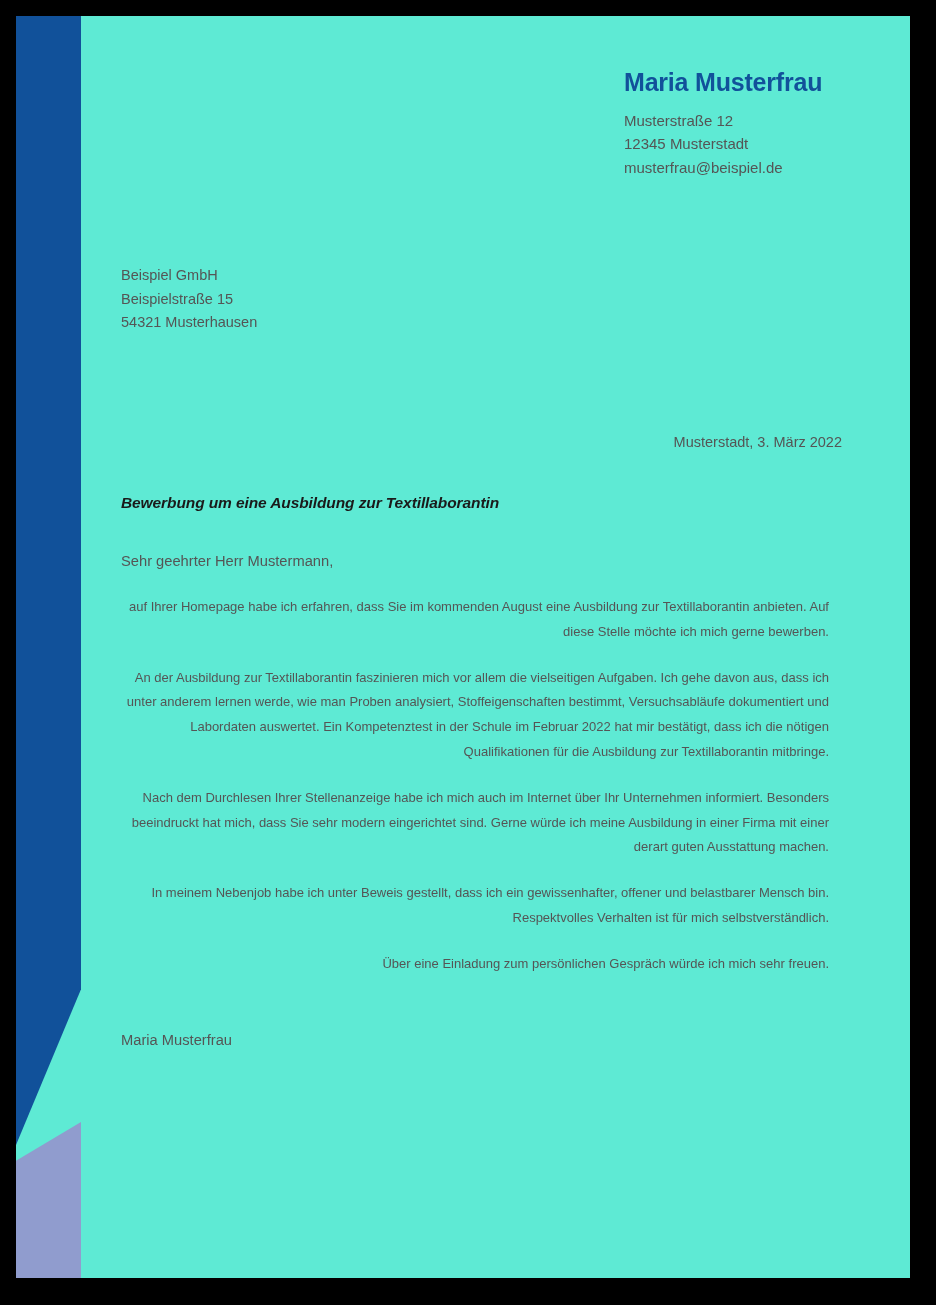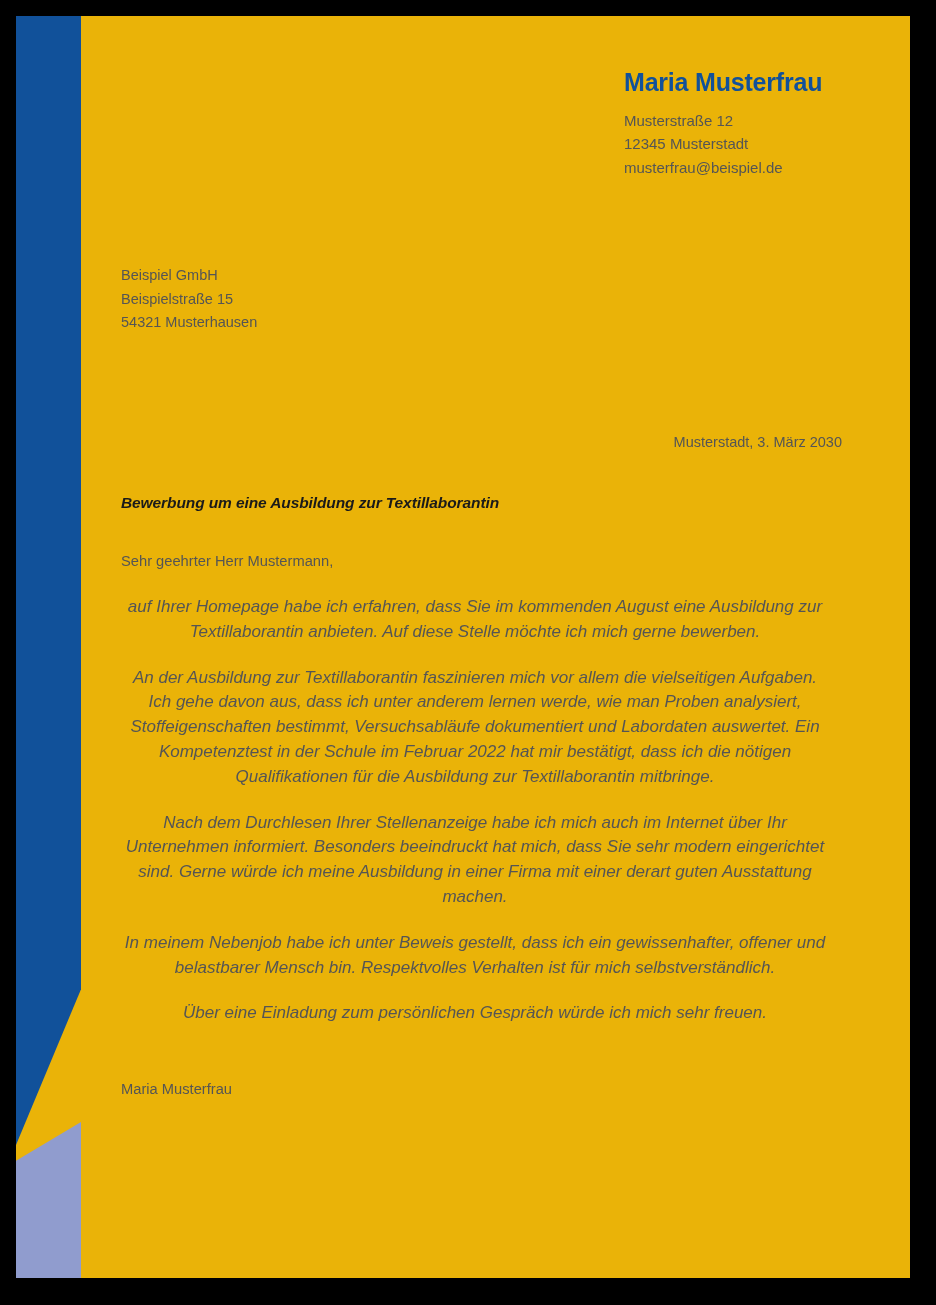--- a/index.html
+++ b/index.html
@@ -15,21 +15,21 @@
     overflow: hidden;
   }
 
   
   .page {
     position: absolute;
     left: 16px;
     top: 16px;
     width: 894px;
     height: 1262px;
-    background: #eab308;
+    background: #5eead4;
     overflow: hidden;
   }
 
   
   .deco-bar-top {
     position: absolute;
     left: 0;
     top: 0;
     width: 65px;
     height: 1129px;
@@ -116,25 +116,24 @@
     width: 708px;
   }
   .salutation {
     color: #555555;
     font-size: 14.7px;
     line-height: 24px;
     margin: 0 0 22px 0;
   }
   .para {
     color: #555555;
-    font-size: 17px;
+    font-size: 13px;
     line-height: 24.8px;
     margin: 0 0 21px 0;
-    text-align: center;
-    font-style: italic;
+    text-align: right;
   }
   .closing {
     color: #555555;
     font-size: 14.7px;
     line-height: 24px;
     margin: 0 0 10px 0;
   }
   .signature {
     color: #555555;
     font-size: 14.7px;
@@ -156,21 +155,21 @@
     <div class="sender-line">12345 Musterstadt</div>
     <div class="sender-line">musterfrau@beispiel.de</div>
   </div>
 
   <div class="recipient">
     <div class="recipient-line">Beispiel GmbH</div>
     <div class="recipient-line">Beispielstraße 15</div>
     <div class="recipient-line">54321 Musterhausen</div>
   </div>
 
-  <div class="date-line">Musterstadt, 3. März 2030</div>
+  <div class="date-line">Musterstadt, 3. März 2022</div>
 
   <div class="subject">Bewerbung um eine Ausbildung zur Textillaborantin</div>
 
   <div class="body-wrap">
     <p class="salutation">Sehr geehrter Herr Mustermann,</p>
     <p class="para">auf Ihrer Homepage habe ich erfahren, dass Sie im kommenden August eine Ausbildung zur Textillaborantin anbieten. Auf diese Stelle möchte ich mich gerne bewerben.</p>
     <p class="para">An der Ausbildung zur Textillaborantin faszinieren mich vor allem die vielseitigen Aufgaben. Ich gehe davon aus, dass ich unter anderem lernen werde, wie man Proben analysiert, Stoffeigenschaften bestimmt, Versuchsabläufe dokumentiert und Labordaten auswertet. Ein Kompetenztest in der Schule im Februar 2022 hat mir bestätigt, dass ich die nötigen Qualifikationen für die Ausbildung zur Textillaborantin mitbringe.</p>
     <p class="para">Nach dem Durchlesen Ihrer Stellenanzeige habe ich mich auch im Internet über Ihr Unternehmen informiert. Besonders beeindruckt hat mich, dass Sie sehr modern eingerichtet sind. Gerne würde ich meine Ausbildung in einer Firma mit einer derart guten Ausstattung machen.</p>
     <p class="para">In meinem Nebenjob habe ich unter Beweis gestellt, dass ich ein gewissenhafter, offener und belastbarer Mensch bin. Respektvolles Verhalten ist für mich selbstverständlich.</p>
     <p class="para">Über eine Einladung zum persönlichen Gespräch würde ich mich sehr freuen.</p>

